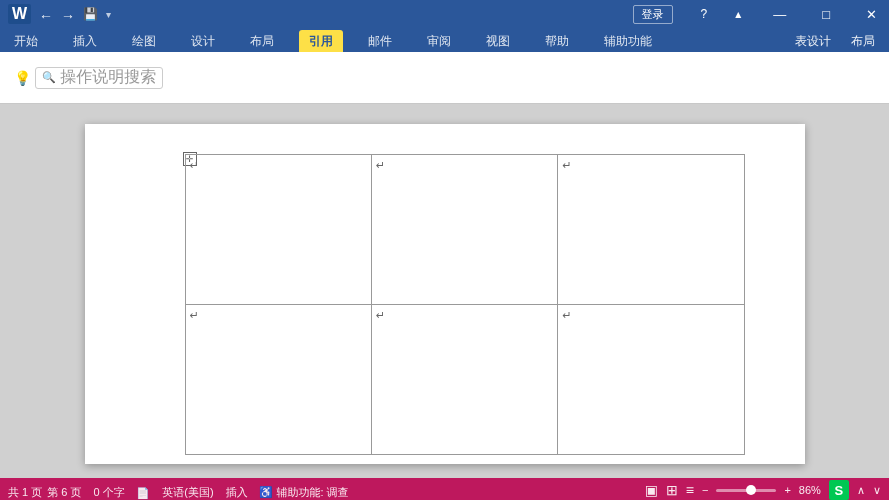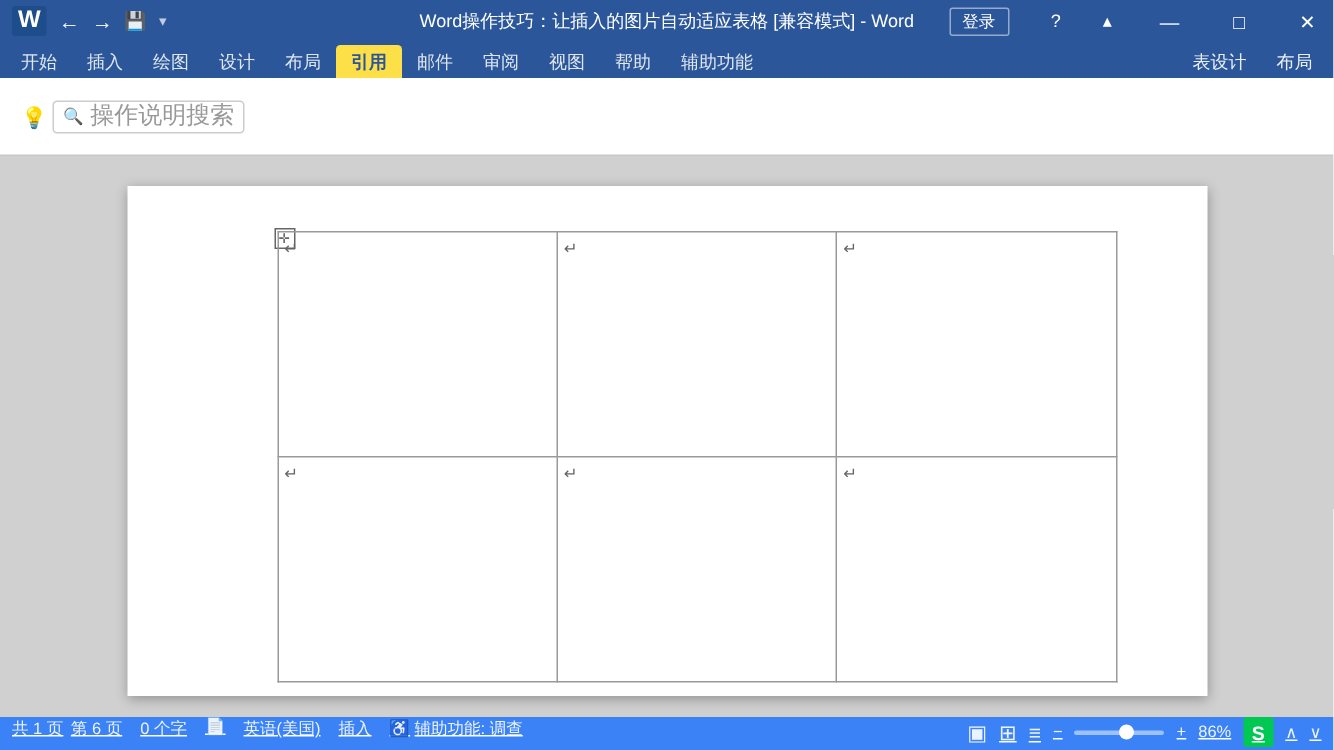--- a/index.html
+++ b/index.html
@@ -54,20 +54,21 @@
       padding: 0 4px;
     }
 
     
     #ribbon-tabs {
       height: 24px;
       background: #2b579a;
       display: flex;
       align-items: flex-end;
       padding: 0 4px;
+      gap: 15px;
     }
     .ribbon-tab {
       padding: 3px 10px;
       font-size: 12px;
       color: rgba(255,255,255,0.85);
       cursor: pointer;
       border-radius: 3px 3px 0 0;
       height: 22px;
       display: flex;
       align-items: center;
@@ -193,28 +194,27 @@
       
       background: linear-gradient(180deg, #5cb8ff 0%, #1a6fd4 40%, #003a8c 100%);
       -webkit-background-clip: text;
       -webkit-text-fill-color: transparent;
       filter: drop-shadow(3px 3px 0px #003a8c) drop-shadow(5px 5px 4px rgba(0,0,0,0.4));
     }
 
     
     #status-bar {
       height: 22px;
-      background: #3b82f6;
-      display: flex;
-      align-items: flex-start;
+      background: #be185d;
+      display: flex;
+      align-items: flex-end;
       padding: 0 8px;
       font-size: 11px;
       color: white;
       gap: 12px;
-      text-decoration: underline;
     }
     #status-bar-right {
       margin-left: auto;
       display: flex;
       align-items: center;
       gap: 8px;
     }
     .status-item {
       display: flex;
       align-items: center;
@@ -260,23 +260,20 @@
 </head>
 <body>
 
 <div id="title-bar">
   <div id="title-bar-left">
     <span style="font-size:16px; font-weight:bold; color:white; background:#1e4d8c; padding:1px 4px; border-radius:2px;">W</span>
     <span class="quick-access-btn">←</span>
     <span class="quick-access-btn">→</span>
     <span class="quick-access-btn" style="font-size:12px;">💾</span>
     <span style="font-size:10px; color:rgba(255,255,255,0.7);">▾</span>
-  </div>
-  <div id="title-bar-center">
-    <span>Word操作技巧：让插入的图片自动适应表格 [兼容模式] - Word</span>
   </div>
   <div id="title-bar-right">
     <span style="font-size:11px; border:1px solid rgba(255,255,255,0.5); padding:1px 8px; border-radius:2px; cursor:pointer;">登录</span>
     <span style="font-size:12px;">?</span>
     <span style="font-size:12px;">▴</span>
     <span class="win-btn">—</span>
     <span class="win-btn">□</span>
     <span class="win-btn win-btn-close">✕</span>
   </div>
 </div>

